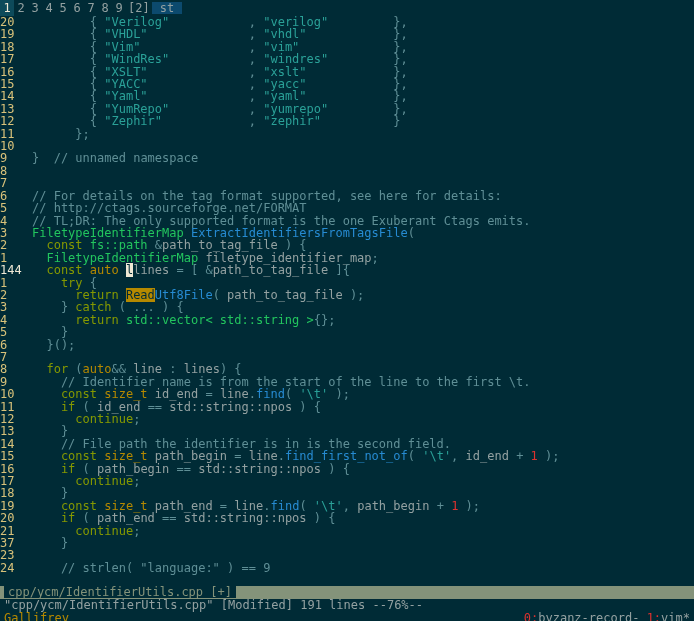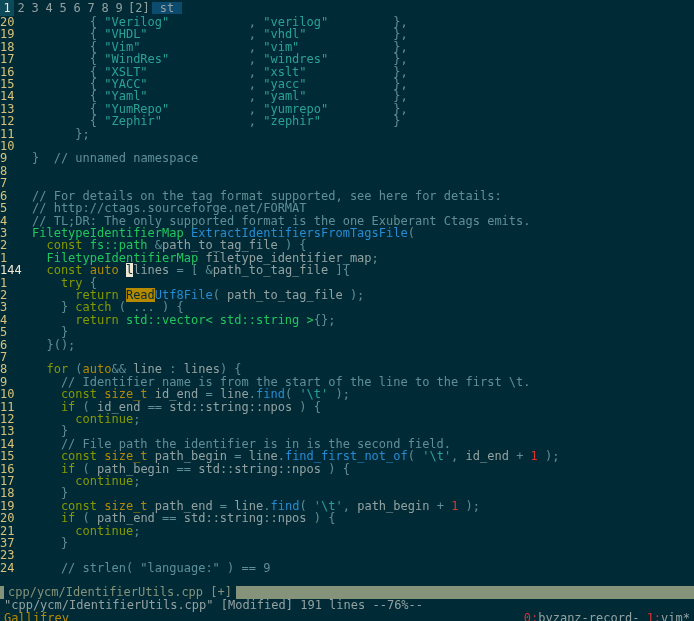--- a/index.html
+++ b/index.html
@@ -18,21 +18,21 @@
   .c-comm{color:#5f8f96}
   .c-kw{color:#859900}
   .c-type{color:#b58900}
   .c-def{color:#22c55e}
   .c-id{color:#93a1a1}
   .c-func{color:#268bd2}
   .c-num{color:#dc322f}
   .c-charlit{color:#2aa198}
   .cursor{background:#eee8d5;color:#002b36}
   .hl{background:#b58900;color:#002b36}
-  .tabline{background:#84937a;color:#002b36;padding:0 4px;height:13px;display:flex;align-items:center}
+  .tabline{background:#84937a;color:#002b36;padding:0 4px;height:13px;display:flex;align-items:flex-start}
   .tabline .file{background:#002b36;color:#84937a;padding:0 4px}
   .status1{color:#93a1a1;padding:0 4px;height:13px;display:flex;align-items:center}
   .status2{display:flex;justify-content:space-between;color:#b58900;padding:0 4px;height:13px;align-items:center}
   .status2 .right span{color:#dc322f}
 </style>
 </head>
 <body>
 
 <div class="workspace-bar">
   <span class="ws active">

